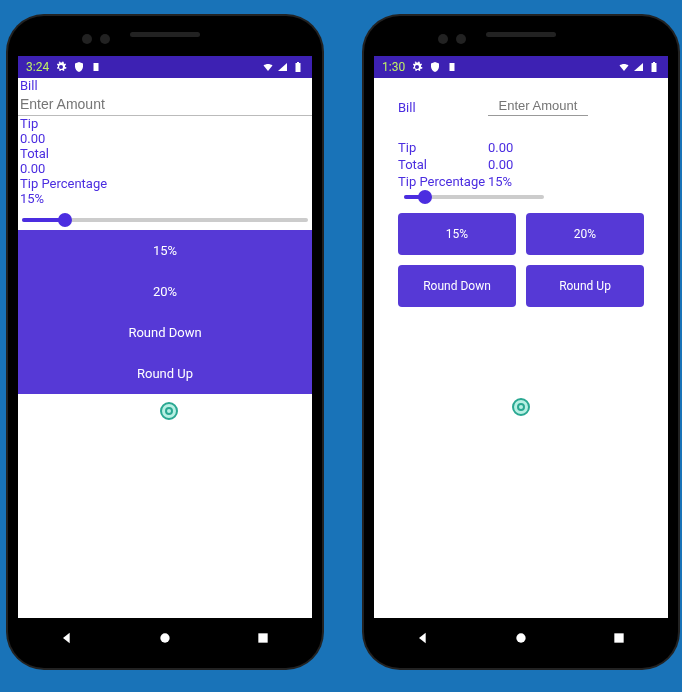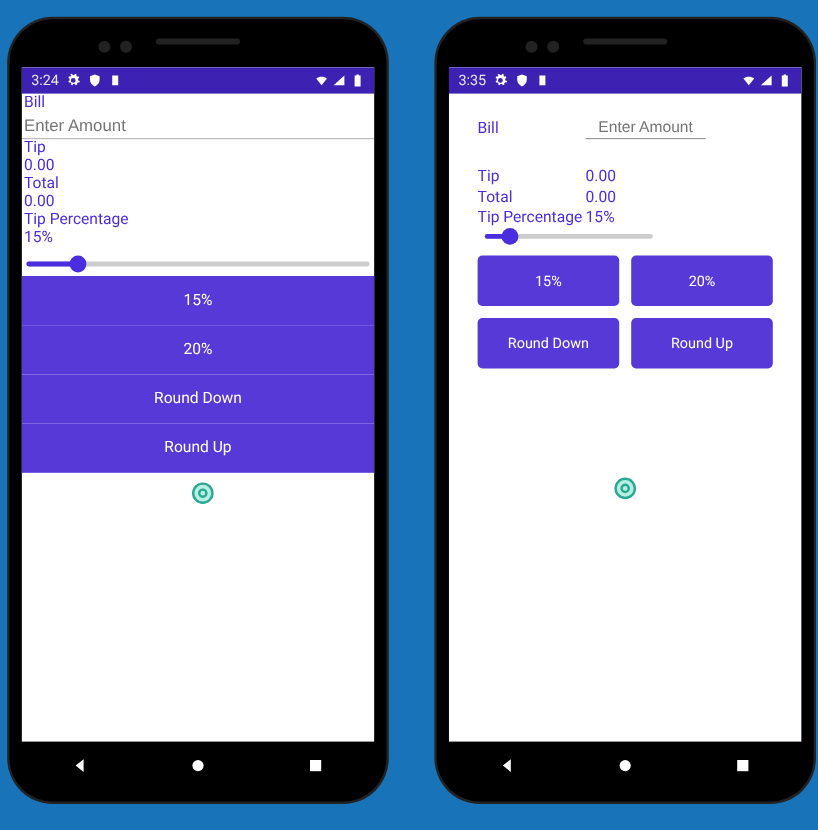--- a/index.html
+++ b/index.html
@@ -51,21 +51,21 @@
   .screen {
     background: #fff;
     height: 562px;
     width: 100%;
     position: relative;
     overflow: hidden;
   }
   .statusbar {
     height: 22px;
     background: #3d21b3;
-    color: #e5e5e5;
+    color: #bef264;
     display: flex;
     align-items: center;
     justify-content: space-between;
     padding: 0 8px;
     font-size: 12px;
   }
   .status-left { display: flex; align-items: center; gap: 6px; }
   .status-right { display: flex; align-items: center; gap: 3px; }
   .status-icon { width: 12px; height: 12px; display: inline-block; }
   .content { position: relative; height: 456px; }
@@ -253,21 +253,21 @@
 <div class="phone phone-right">
   <div class="phone-inner">
     <div class="top-bezel">
       <span class="cam1"></span>
         <span class="cam2"></span>
         <span class="speaker"></span>
     </div>
     <div class="screen">
       <div class="statusbar">
         <div class="status-left">
-          <span>3:35</span>
+          <span>1:30</span>
           <span class="status-icon">
             <svg viewBox="0 0 24 24" fill="#fff">
                 <path d="M12 8a4 4 0 100 8 4 4 0 000-8zm9 4l2 1-1 3-2-1a8 8 0 01-2 2l1 2-3 1-1-2a8 8 0 01-3 0l-1 2-3-1 1-2a8 8 0 01-2-2l-2 1-1-3 2-1a8 8 0 010-3l-2-1 1-3 2 1a8 8 0 012-2L7 2l3-1 1 2a8 8 0 013 0l1-2 3 1-1 2a8 8 0 012 2l2-1 1 3-2 1a8 8 0 010 3z"></path>
               </svg>
           </span>
           <span class="status-icon">
             <svg viewBox="0 0 24 24" fill="#fff">
                 <path d="M12 2l8 3v6c0 5-3.5 9.5-8 11-4.5-1.5-8-6-8-11V5l8-3z"></path>
               </svg>
           </span>

